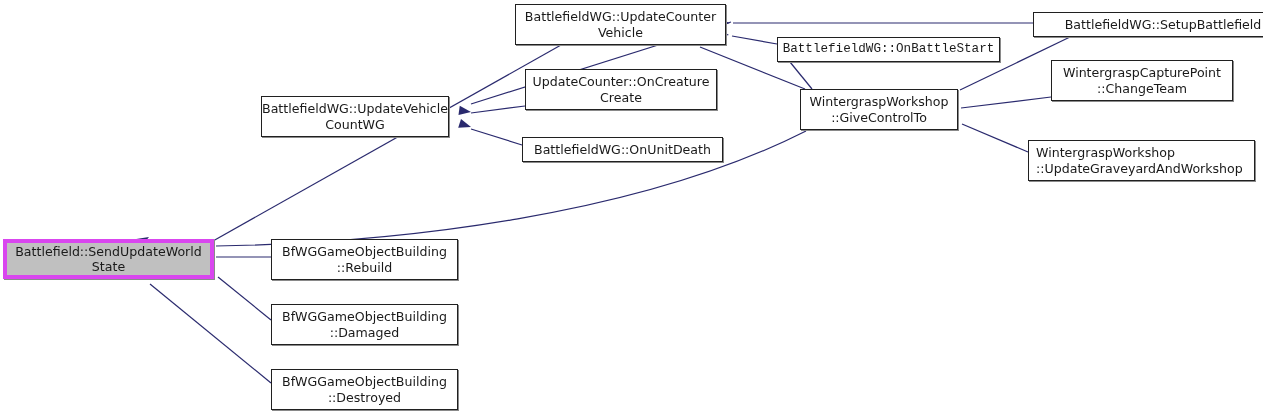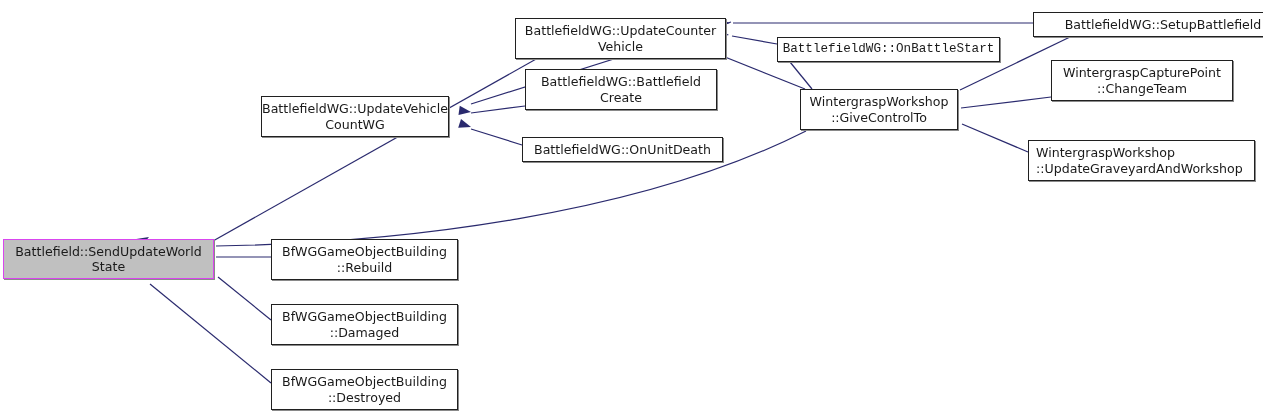--- a/index.html
+++ b/index.html
@@ -34,21 +34,21 @@
     line-height: 15.5px;
     display: flex;
     align-items: center;
     justify-content: center;
     text-align: center;
     z-index: 2;
     box-shadow: 1px 1px 0 0 #8a8a8a;
   }
   .node.highlight {
     background: #c0c0c0;
-    border: 1px solid #d946ef;
+    border: 4px solid #d946ef;
   }
   .node .label {
     display: block;
     width: 100%;
     padding: 0 4px;
     white-space: pre-line;
   }
   .node.align-left {
     justify-content: flex-start;
     text-align: left;
@@ -97,26 +97,26 @@
 
   <div id="node-layer">
       <div class="node highlight" style="left: 3px; top: 239px; width: 211px; height: 40px;">
         <span class="label">Battlefield::SendUpdateWorld
 State</span>
       </div>
       <div class="node" style="left: 261px; top: 96px; width: 188px; height: 41px;">
         <span class="label">BattlefieldWG::UpdateVehicle
 CountWG</span>
       </div>
-      <div class="node" style="left: 515px; top: 4px; width: 211px; height: 41px; margin-top: 14px;">
+      <div class="node" style="left: 515px; top: 4px; width: 211px; height: 41px;">
         <span class="label">BattlefieldWG::UpdateCounter
 Vehicle</span>
       </div>
       <div class="node" style="left: 525px; top: 69px; width: 192px; height: 41px;">
-        <span class="label">BattlefieldWG::Battlefield
+        <span class="label">UpdateCounter::OnCreature
 Create</span>
       </div>
       <div class="node" style="left: 522px; top: 137px; width: 201px; height: 25px; justify-content: flex-end;">
         <span class="label">BattlefieldWG::OnUnitDeath</span>
       </div>
       <div class="node" style="left: 777px; top: 37px; width: 223px; height: 25px; font-family: Liberation Mono, monospace;">
         <span class="label">BattlefieldWG::OnBattleStart</span>
       </div>
       <div class="node" style="left: 800px; top: 89px; width: 158px; height: 41px;">
         <span class="label">WintergraspWorkshop

